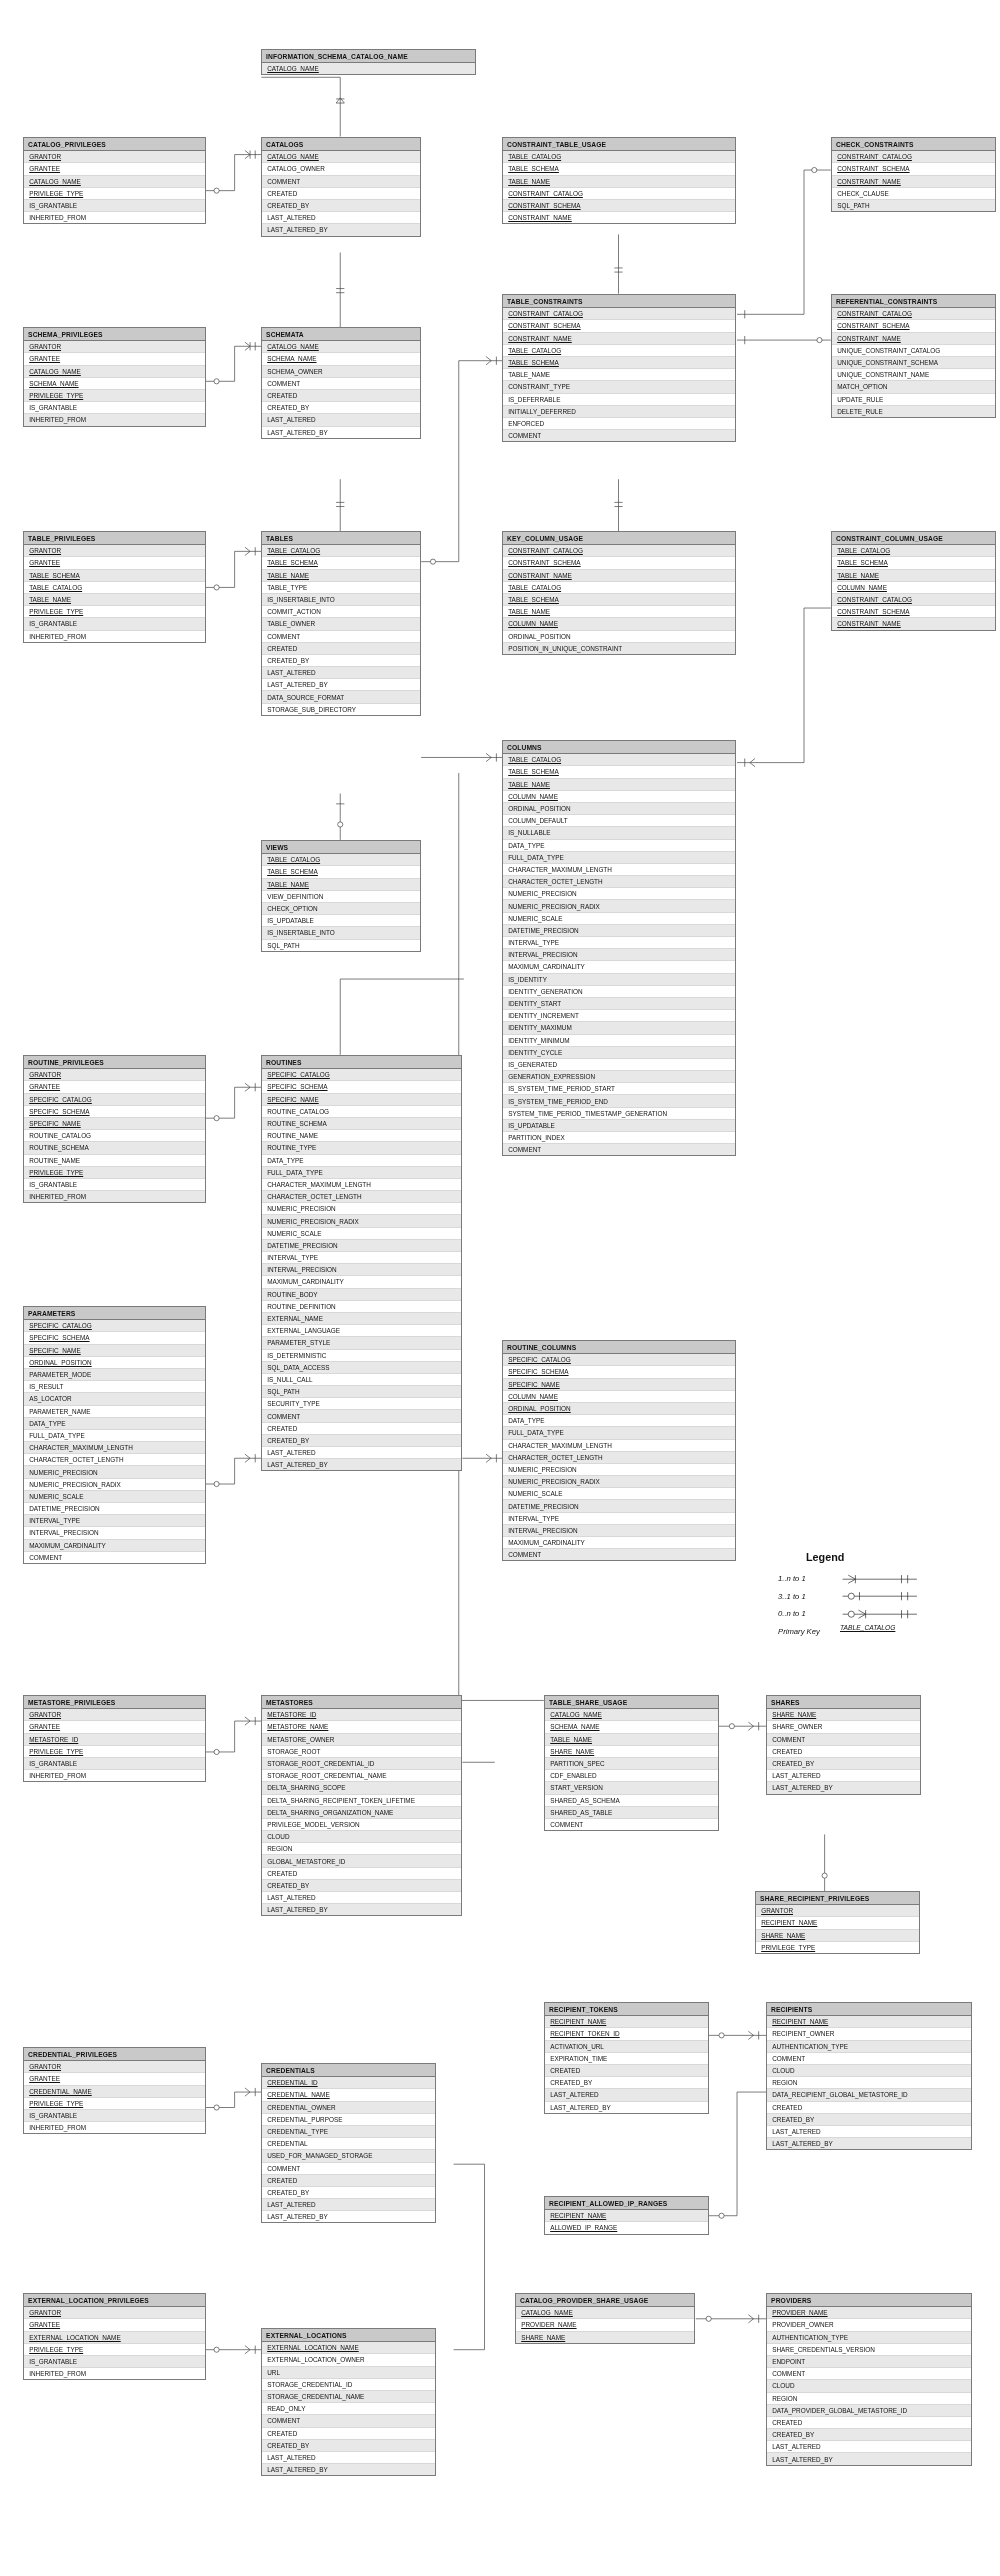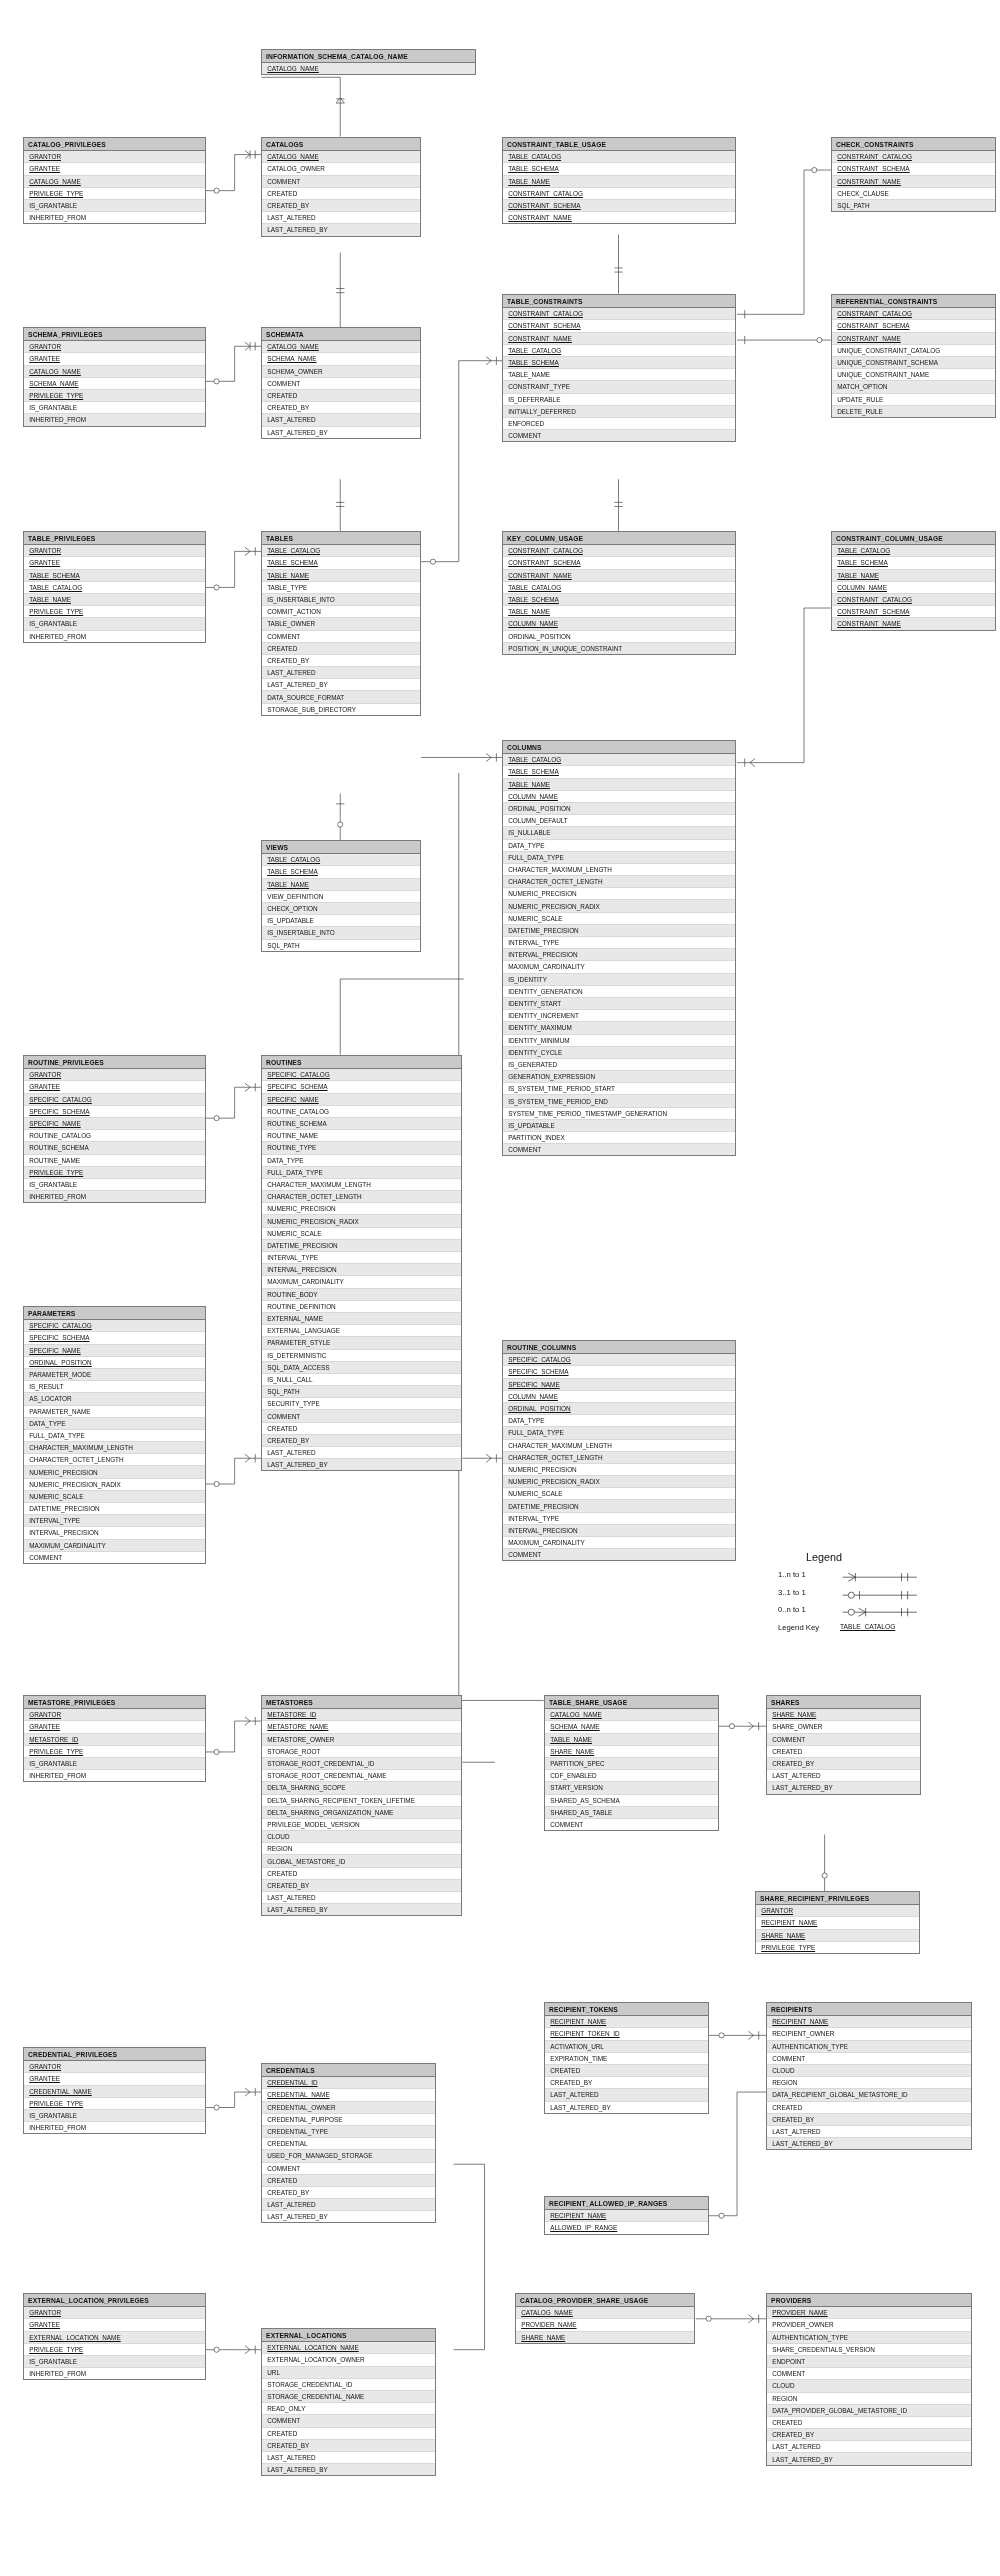--- a/index.html
+++ b/index.html
@@ -43,31 +43,32 @@
   .col:last-child{border-bottom:none;}
   .legend{
     position:absolute;
     left:778px;
     top:1551px;
     width:185px;
     height:98px;
   }
   .legend-title{
     font-size:10.8px;
-    font-weight:normal;
+    font-weight:bold;
     color:#111;
     margin-bottom:7.2px;
     padding-left:28px;
   }
   .legend-row{
     display:flex;
-    align-items:flex-start;
+    align-items:center;
     font-size:7.7px;
     color:#111;
     height:17.5px;
+    font-style:italic;
   }
   .legend-label{width:62px;}
   .legend-sym{width:82px;height:14.4px;}
   .legend-pk{
     font-size:6.7px;
     text-decoration:underline;
     font-family:"Liberation Sans", sans-serif;
   }
 </style>
 </head>
@@ -651,19 +652,19 @@
           <g stroke="#333" stroke-width="1.4" fill="none">
             <line x1="5" y1="14" x2="150" y2="14"></line>
             <circle cx="22" cy="14" r="6" fill="#fff"></circle>
             <path d="M50 6 l0 16 M50 14 l-14 -8 M50 14 l-14 8"></path>
             <path d="M120 6 l0 16 M132 6 l0 16"></path>
           </g>
         </svg>
       </div>
     </div>
     <div class="legend-row">
-      <div class="legend-label">Legend Key</div>
+      <div class="legend-label">Primary Key</div>
       <div class="legend-sym legend-pk">TABLE_CATALOG</div>
     </div>
   </div>
 
 </div>
 
 
 </body></html>

